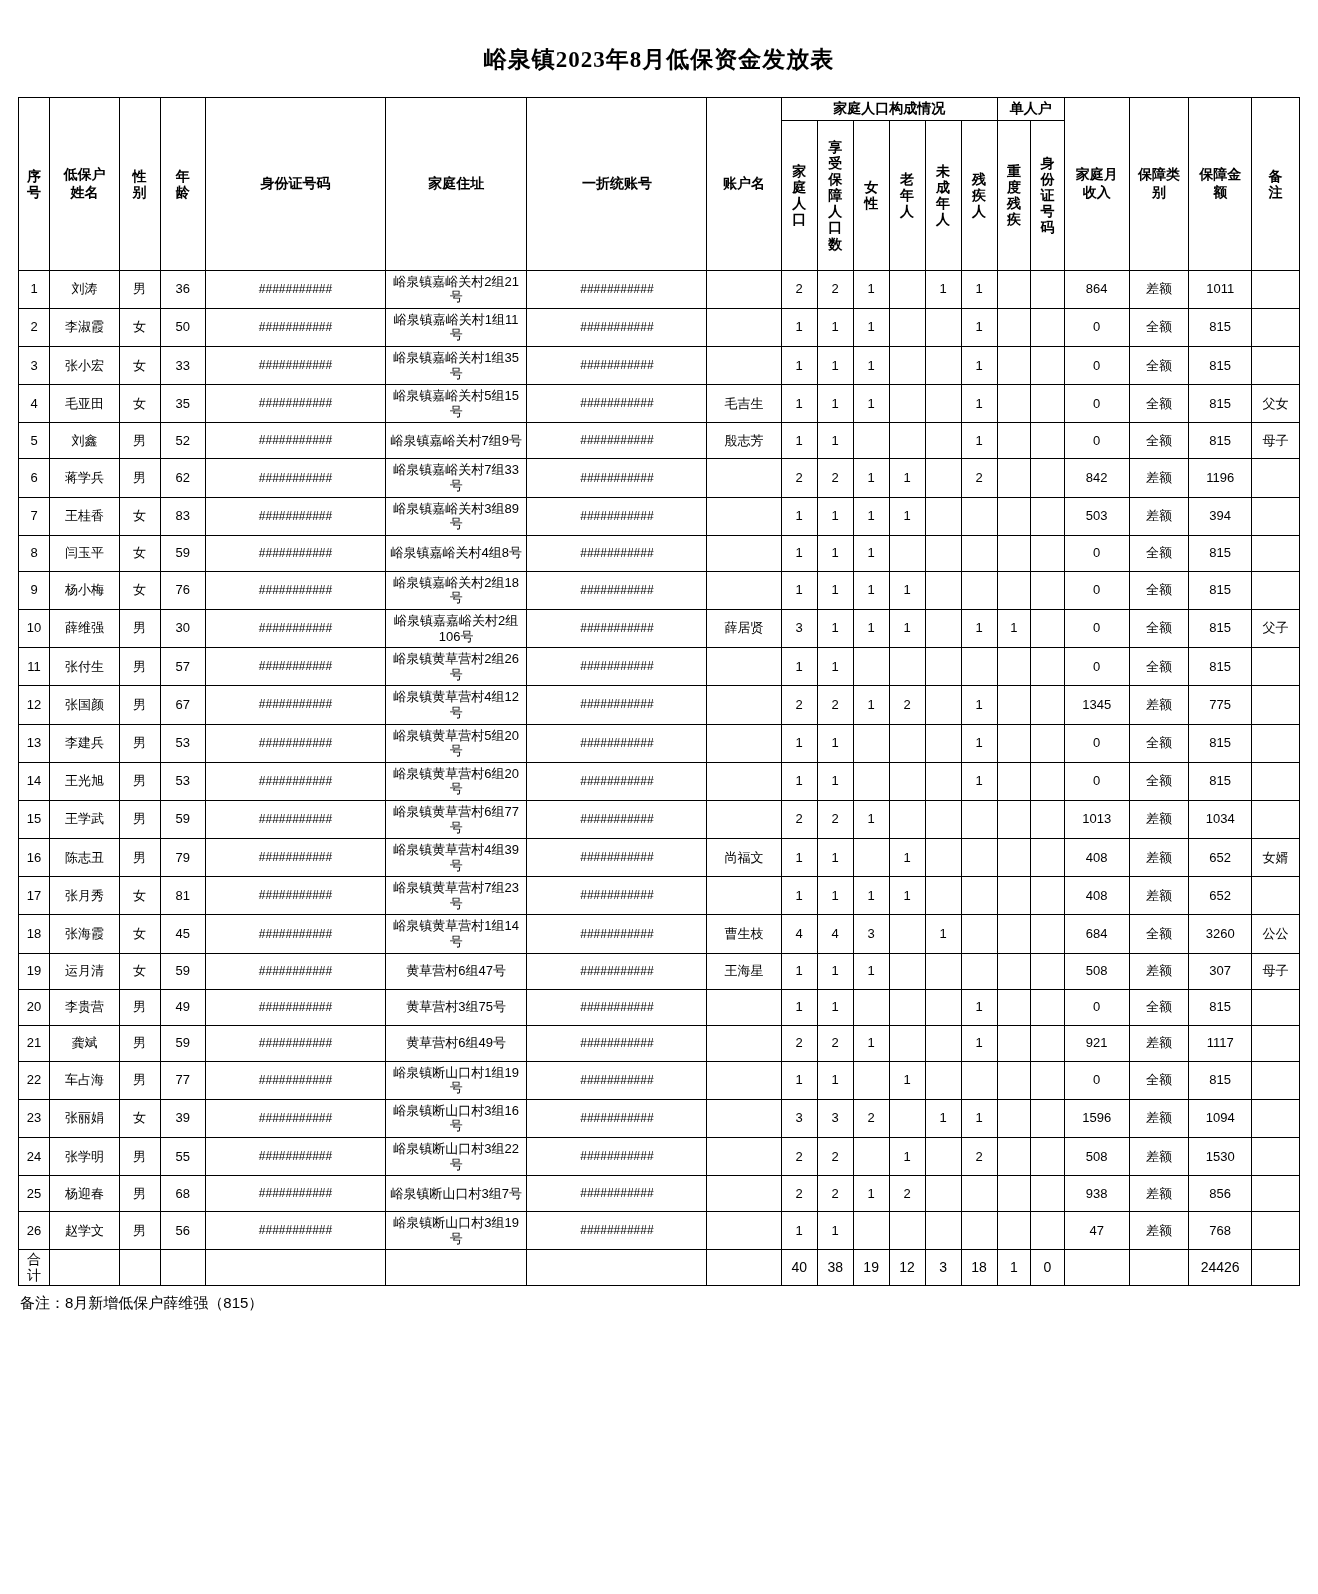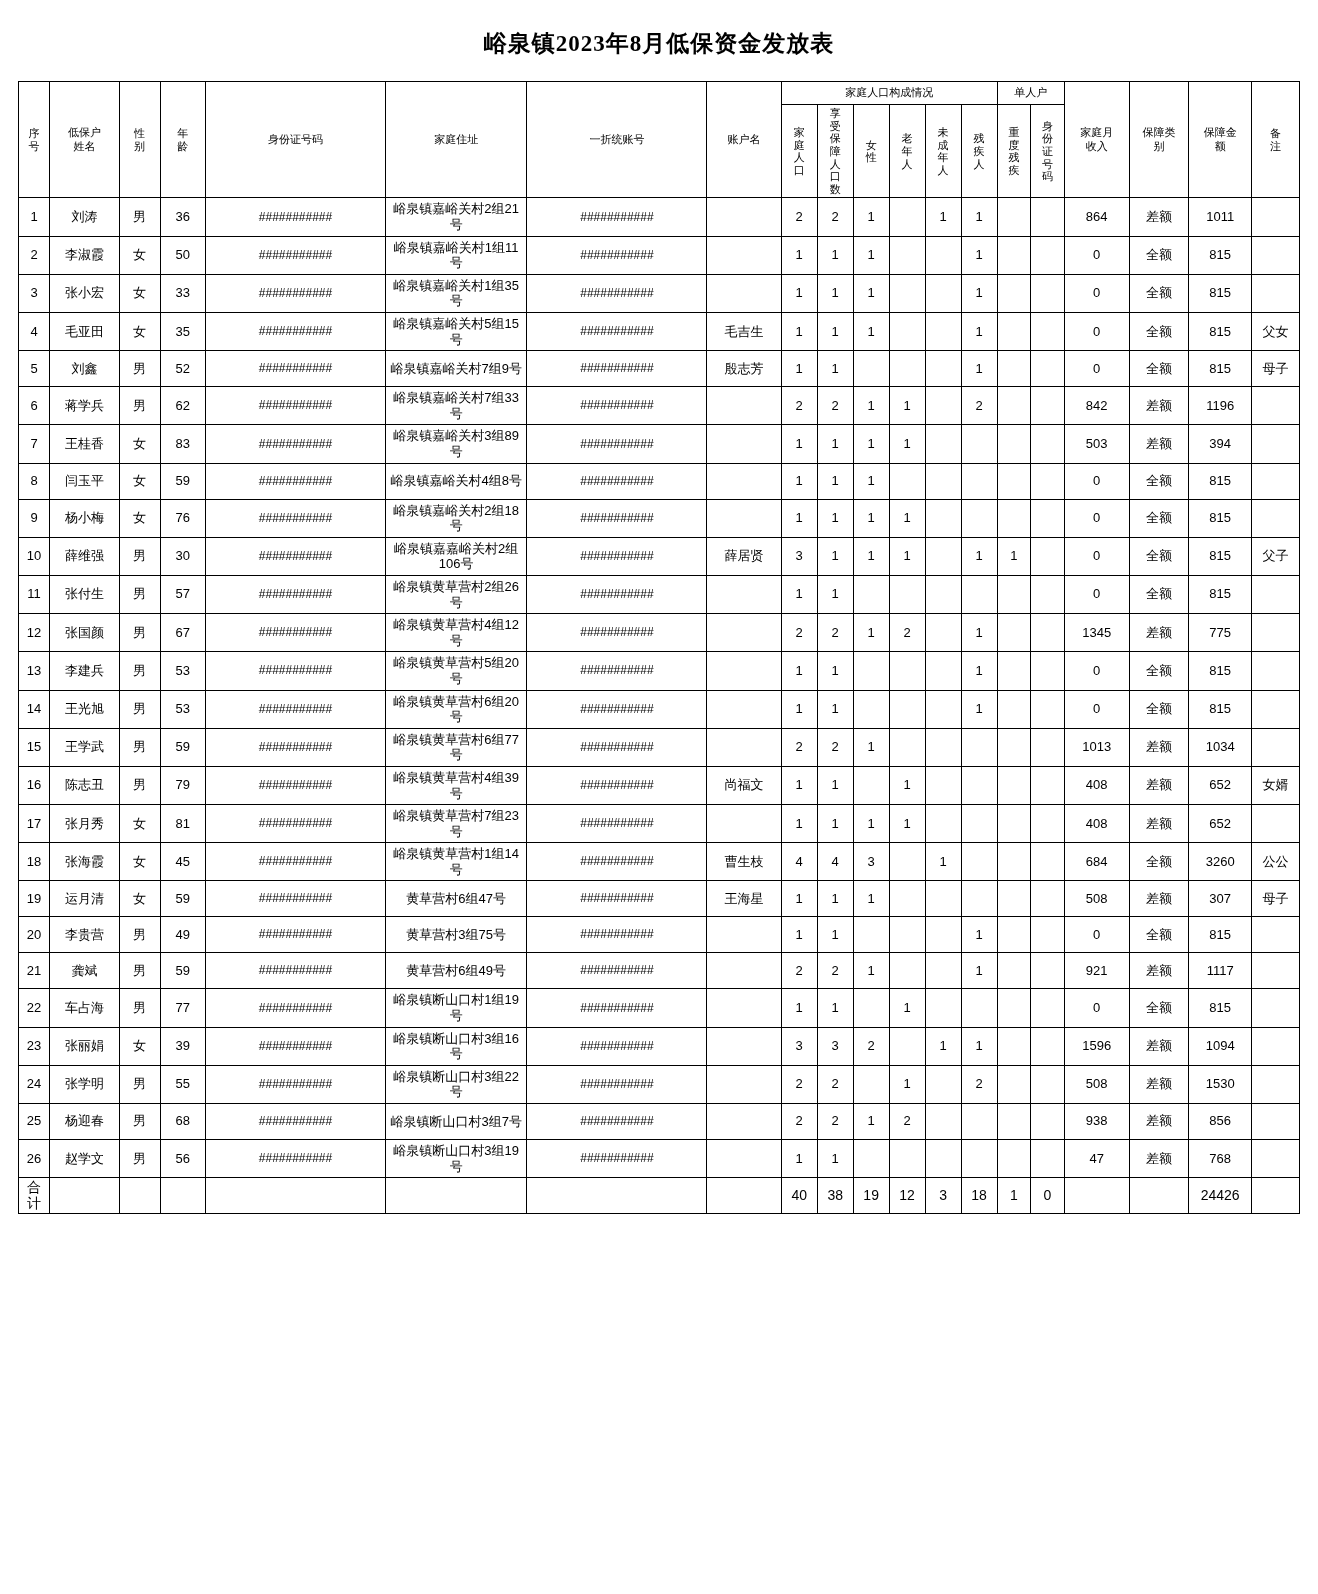--- a/index.html
+++ b/index.html
@@ -8,21 +8,21 @@
     background: #ffffff;
   }
   body {
     width: 1318px;
     font-family: "Liberation Sans", sans-serif;
     color: #000000;
   }
   .page {
     width: 1318px;
     box-sizing: border-box;
-    padding: 0 18px 6px 18px;
+    padding: 16px 18px 6px 18px;
   }
   .doc-title {
     text-align: center;
     font-size: 23px;
     font-weight: bold;
     letter-spacing: 1px;
     padding: 28px 0 22px 0;
     font-family: "Liberation Serif", serif;
   }
   table.grid {
@@ -33,28 +33,28 @@
   }
   table.grid th, table.grid td {
     border: 1px solid #000000;
     text-align: center;
     vertical-align: middle;
     padding: 2px 1px;
     line-height: 1.25;
     overflow: hidden;
   }
   table.grid thead th {
-    font-weight: normal;
-    font-size: 11px;
+    font-weight: bold;
+    font-size: 14px;
     height: 18px;
   }
   .vtext {
     
     width: 1em;
-    margin: 0 auto;
+    margin: 16px auto;
     word-break: break-all;
     line-height: 1.15;
   }
   .h-seq { width: 26px; }
   .h-name { width: 58px; }
   .h-sex { width: 34px; }
   .h-age { width: 38px; }
   .h-id { width: 150px; }
   .h-addr { width: 118px; }
   .h-acct { width: 150px; }
@@ -777,13 +777,14 @@
           <td>1</td>
           <td>0</td>
           <td></td>
           <td></td>
           <td>24426</td>
           <td></td>
         </tr>
       </tbody>
   </table>
 
+  <div class="footnote">备注：8月新增低保户薛维强（815）</div>
 </div>
 
 </body></html>

